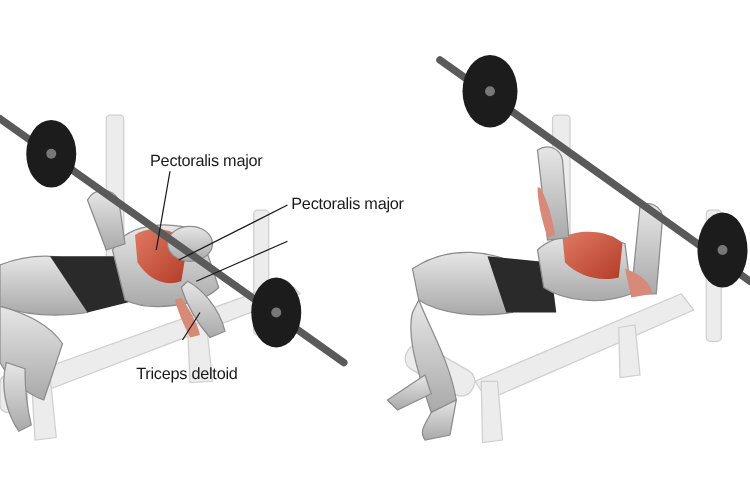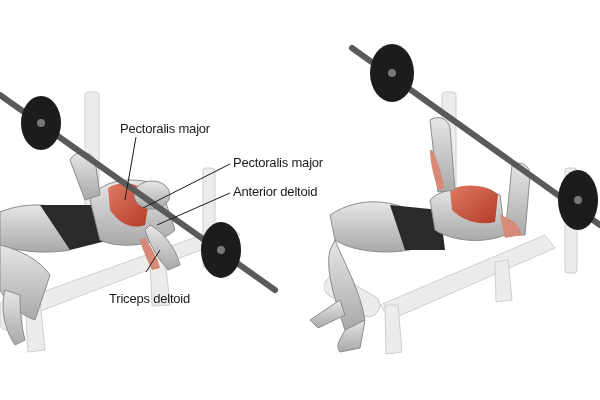--- a/index.html
+++ b/index.html
@@ -88,15 +88,14 @@
     <line x1="352" y1="48" x2="600" y2="225" stroke="#5a5a5a" stroke-width="6" stroke-linecap="round"></line>
     <ellipse cx="392" cy="73" rx="22" ry="29" fill="#1c1c1c"></ellipse>
     <ellipse cx="578" cy="200" rx="20" ry="30" fill="#1c1c1c"></ellipse>
     <circle cx="392" cy="73" r="4" fill="#777"></circle>
     <circle cx="578" cy="200" r="4" fill="#777"></circle>
   </g>
 </svg>
 
 <div class="label" style="left:120px; top:121px;">Pectoralis major</div>
 <div class="label" style="left:233px; top:155px;">Pectoralis major</div>
-<div class="label" style="left:233px; top:184px;">Anterior deltoid</div>
 <div class="label" style="left:109px; top:291px;">Triceps deltoid</div>
 </div>
 
 </body></html>

